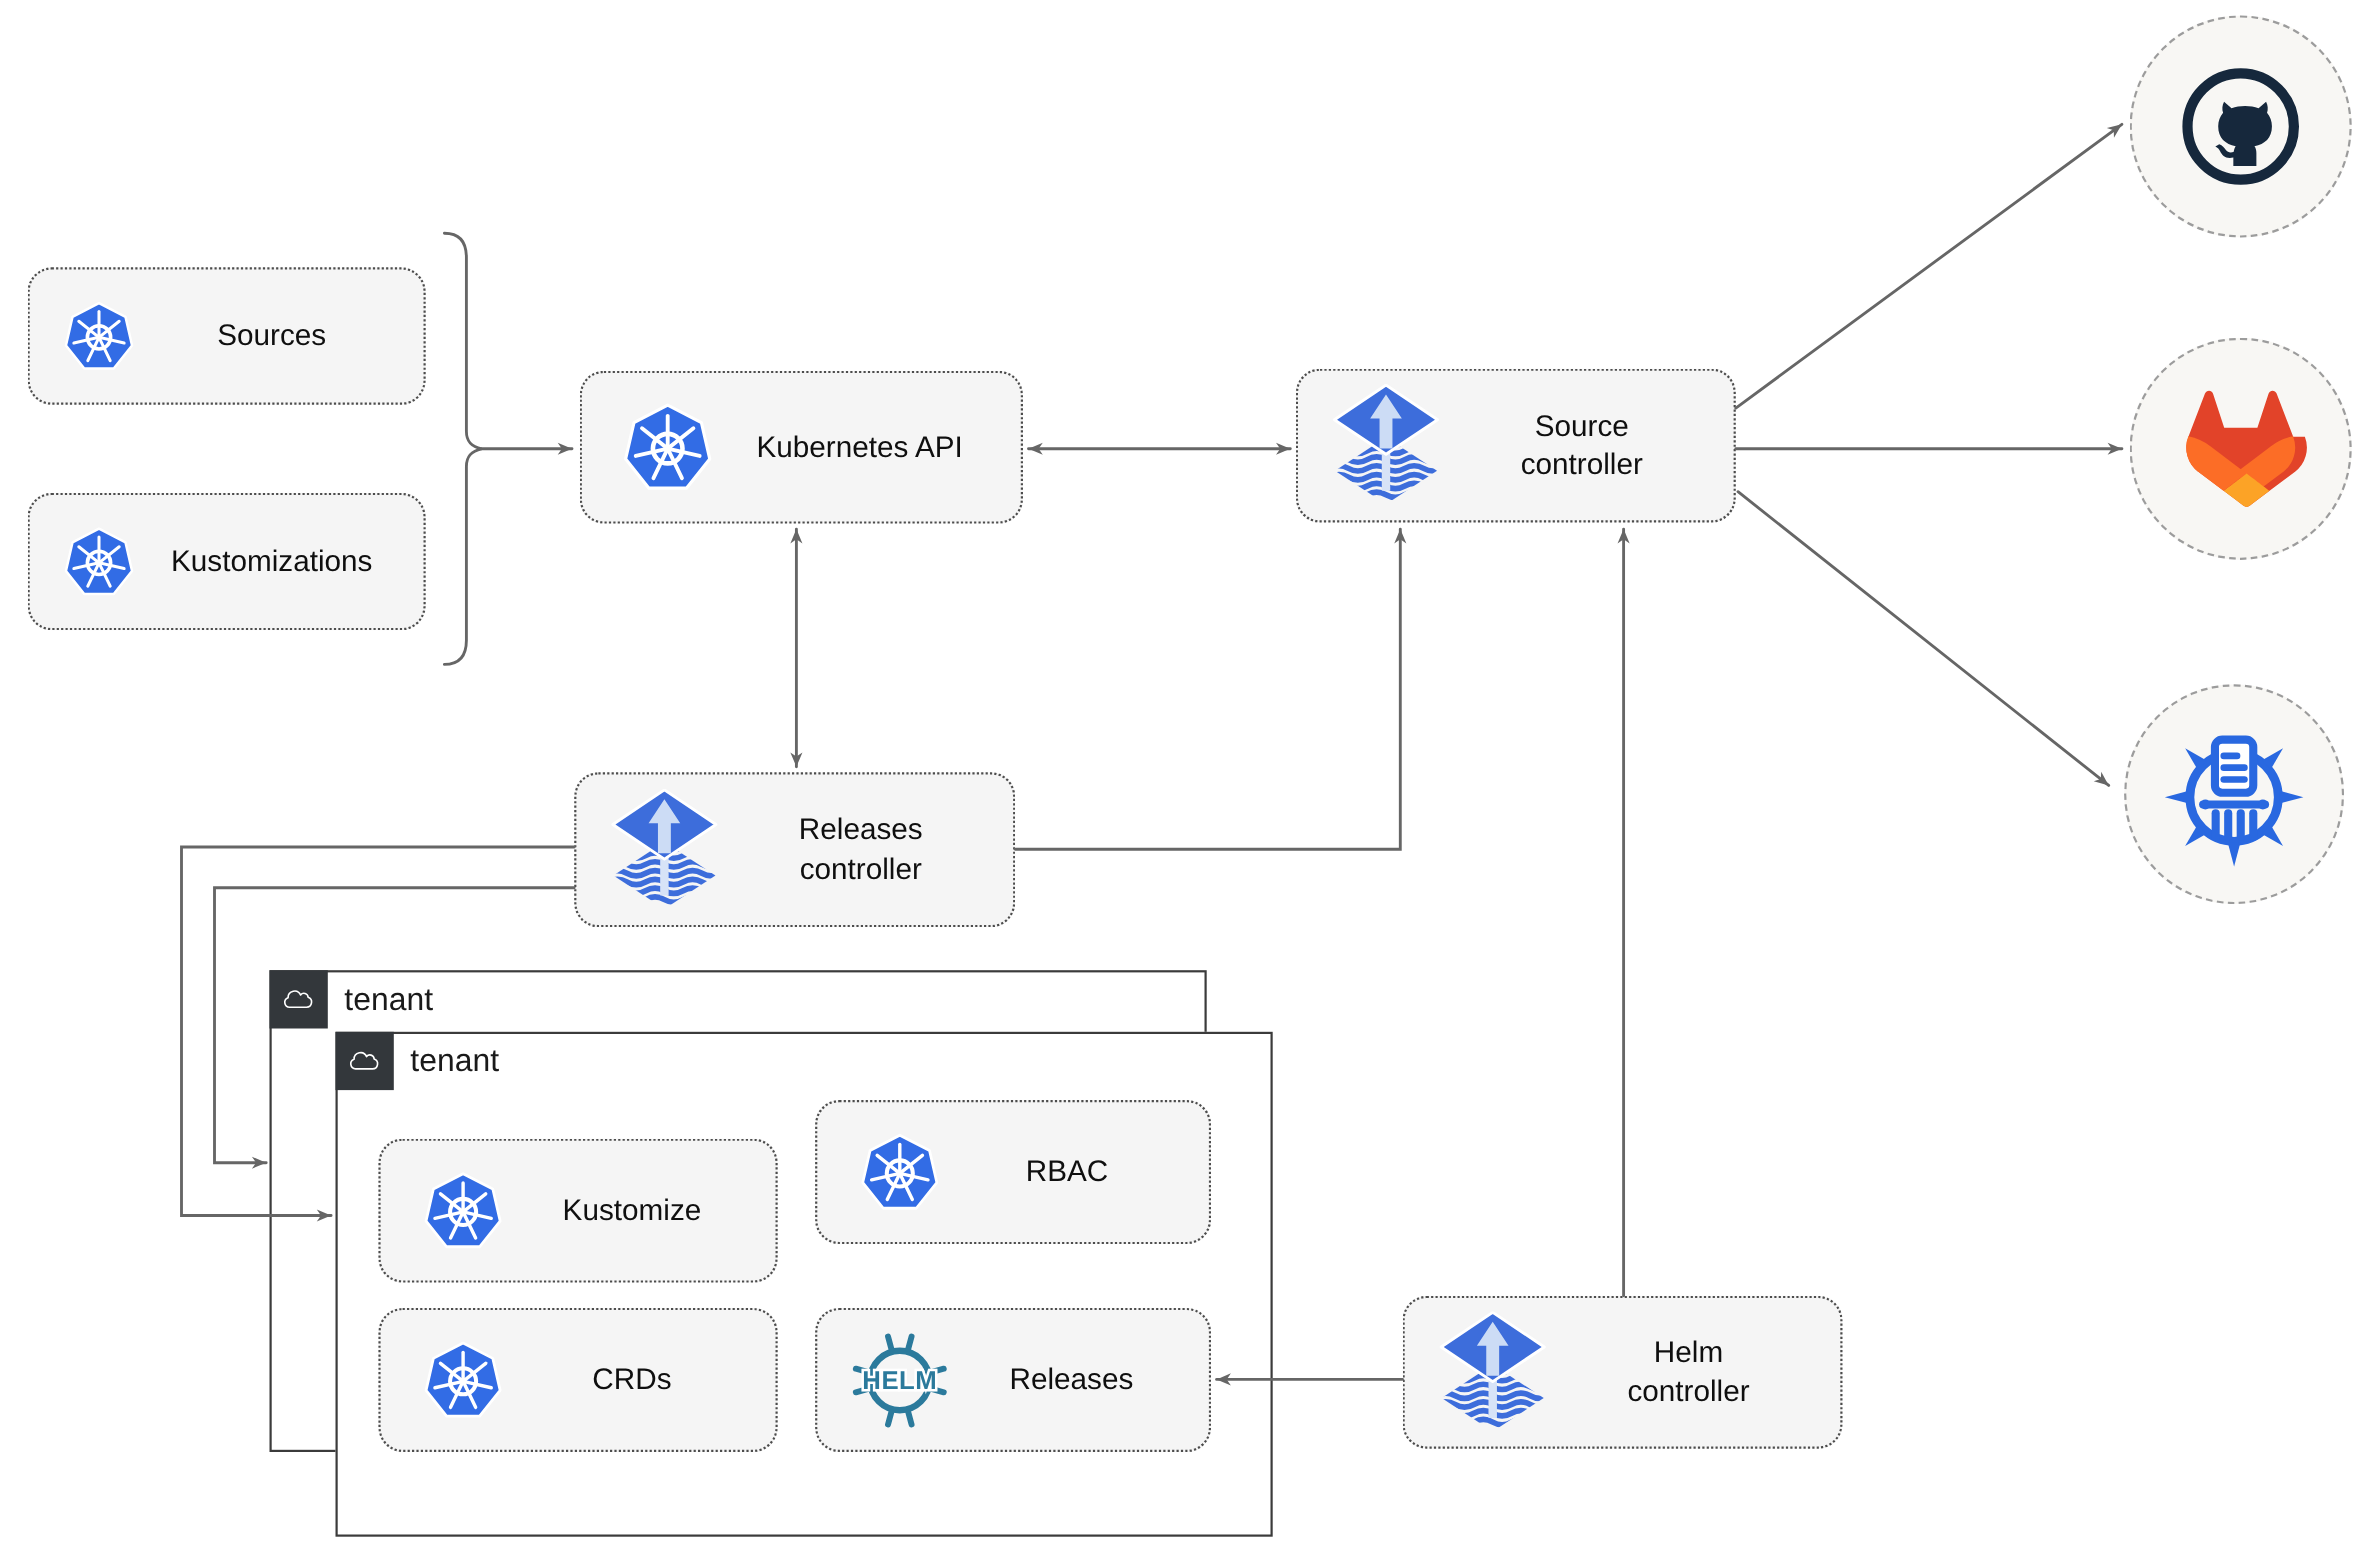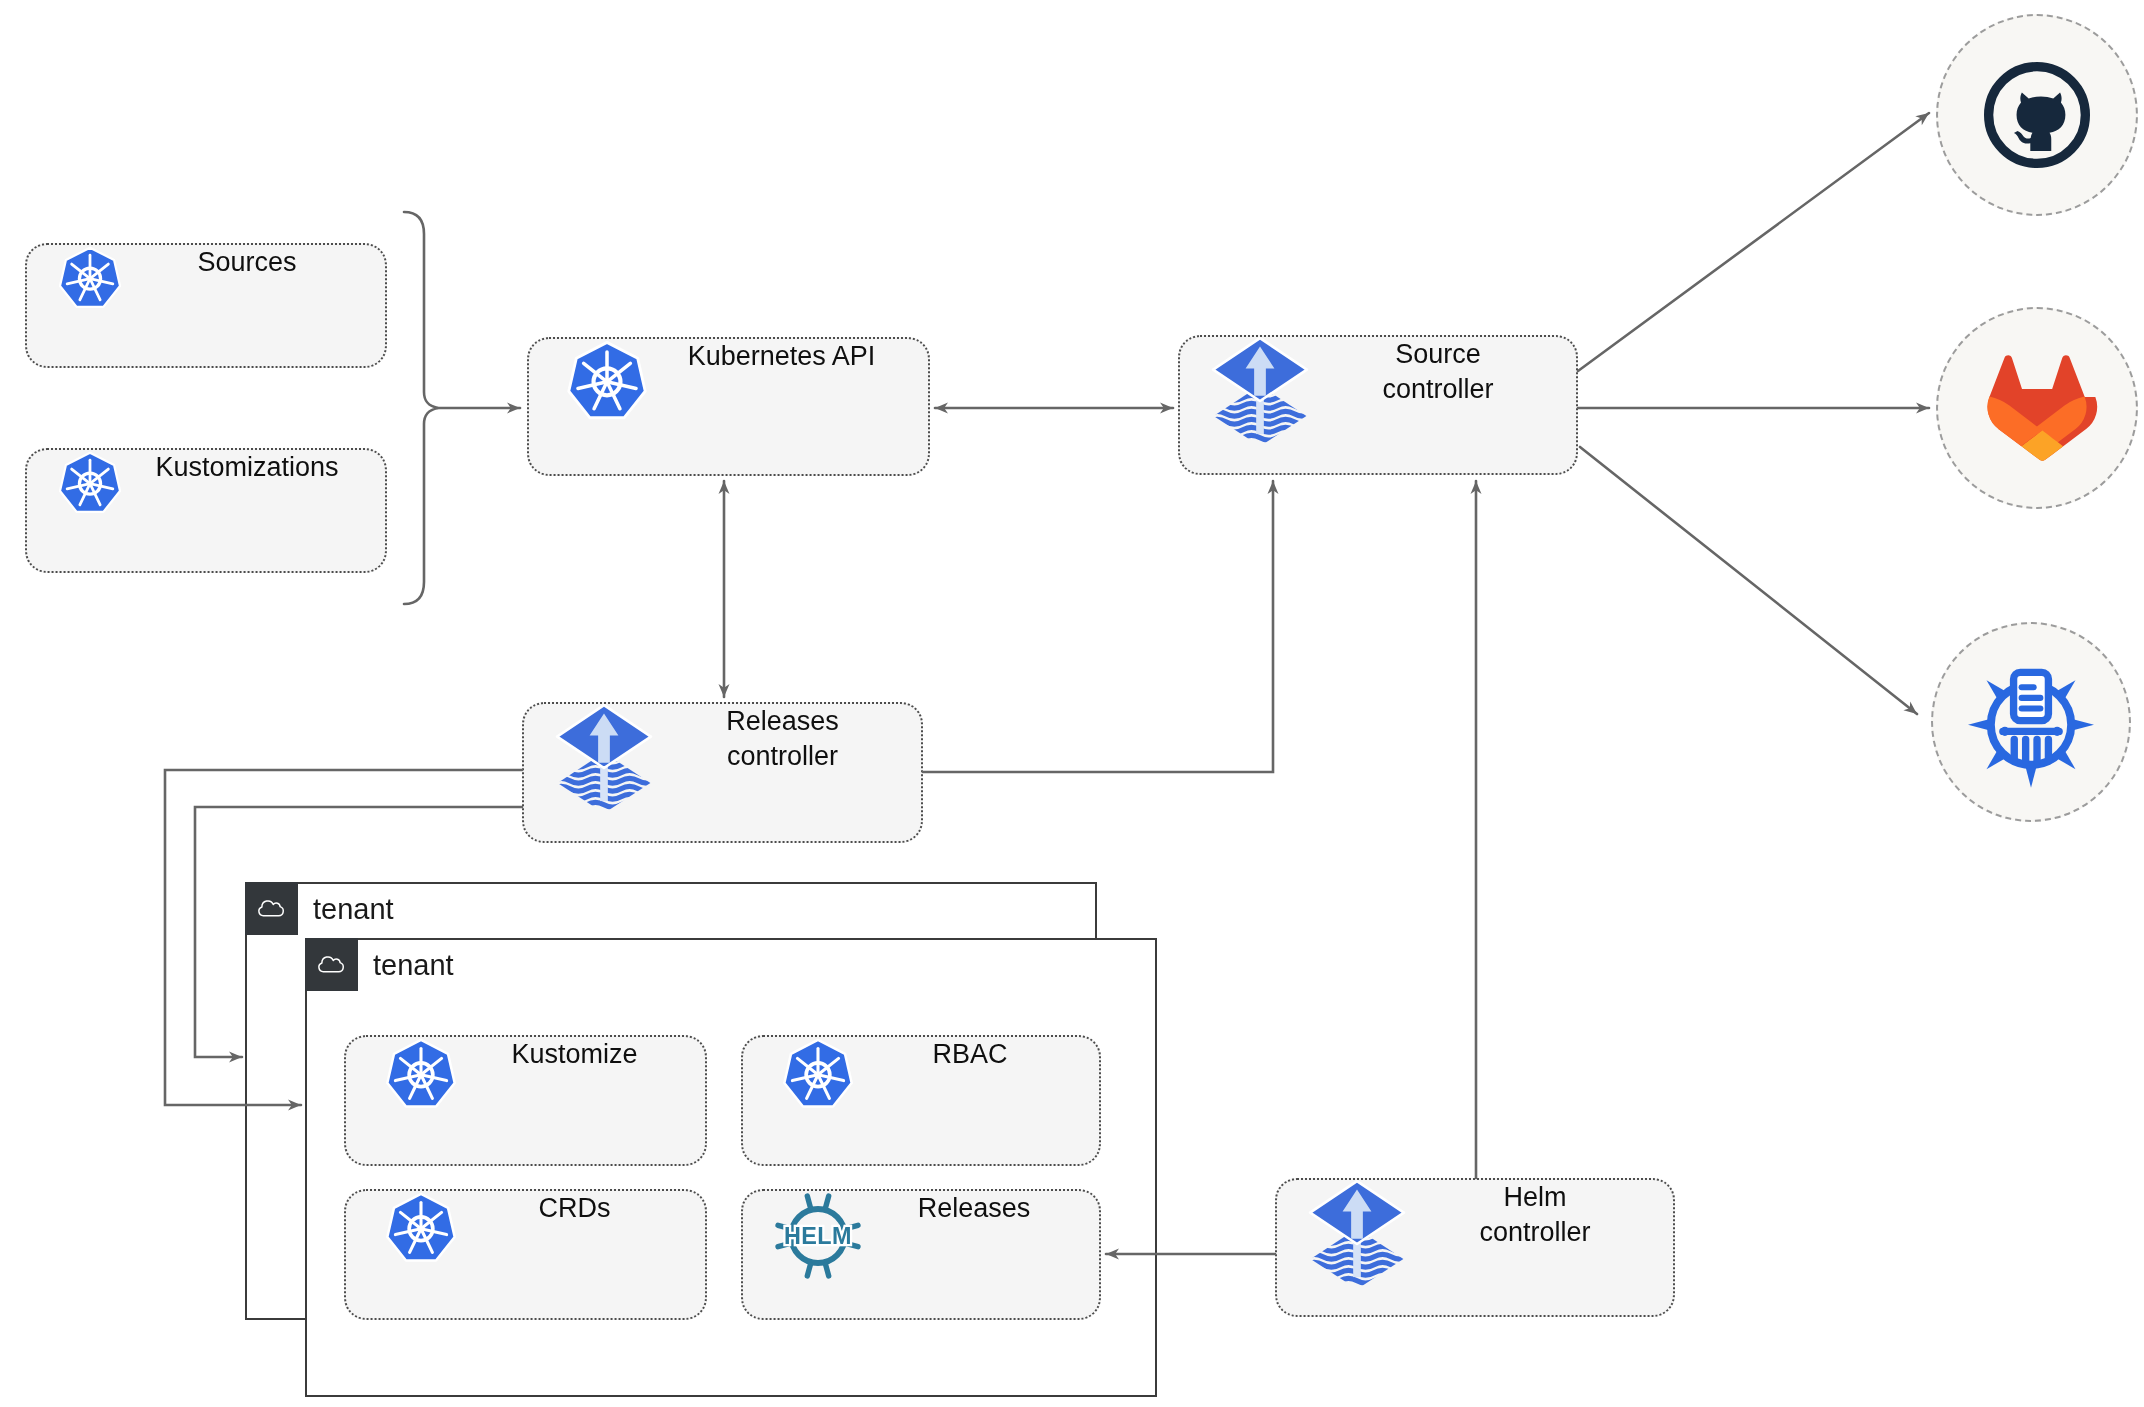--- a/index.html
+++ b/index.html
@@ -10,21 +10,21 @@
     --c-tenant_border:#3b3b3b; --c-tenant_badge:#33373b;
     --c-endpoint_fill:#f8f7f4; --c-endpoint_border:#9c9c9c;
     --c-label_text:#0f0f0f;
   }
   *{box-sizing:border-box;margin:0;padding:0}
   html,body{background:#ffffff}
   body{font-family:"Liberation Sans", sans-serif;}
   .stage{position:relative;width:2144px;height:1407px;background:#ffffff;overflow:hidden}
 
   
-  .card{position:absolute;display:flex;background:var(--c-node_fill);
+  .card{position:absolute;display:flex;align-items:center;background:var(--c-node_fill);
         border:2.4px dotted var(--c-node_border);border-radius:22px;z-index:3}
   .card .icon{flex:0 0 auto}
   .card-label{flex:1 1 auto;text-align:center;font-size:27px;color:var(--c-label_text);
               white-space:pre-line;line-height:1.3;padding-right:14px}
 
   
   .tenant{position:absolute;background:#ffffff;border:2.5px solid var(--c-tenant_border)}
   .tenant-back{z-index:1}
   .tenant-front{z-index:2}
   .tenant-badge{position:absolute;left:-2.5px;top:-2.5px;width:53px;height:53px;
@@ -221,21 +221,21 @@
 controller</div>
   </div>
 
   <div class="card" style="left:344px;top:1035px;width:363px;height:131px;padding-left:38px">
     <svg class="icon" width="74" height="74">
         <use href="#sym-k8s"></use>
       </svg>
     <div class="card-label">Kustomize</div>
   </div>
 
-  <div class="card" style="left:741px;top:1035px;width:360px;height:131px;padding-left:38px">
+  <div class="card" style="left:741px;top:1000px;width:360px;height:131px;padding-left:38px">
     <svg class="icon" width="74" height="74">
         <use href="#sym-k8s"></use>
       </svg>
     <div class="card-label">RBAC</div>
   </div>
 
   <div class="card" style="left:344px;top:1189px;width:363px;height:131px;padding-left:38px">
     <svg class="icon" width="74" height="74">
         <use href="#sym-k8s"></use>
       </svg>

